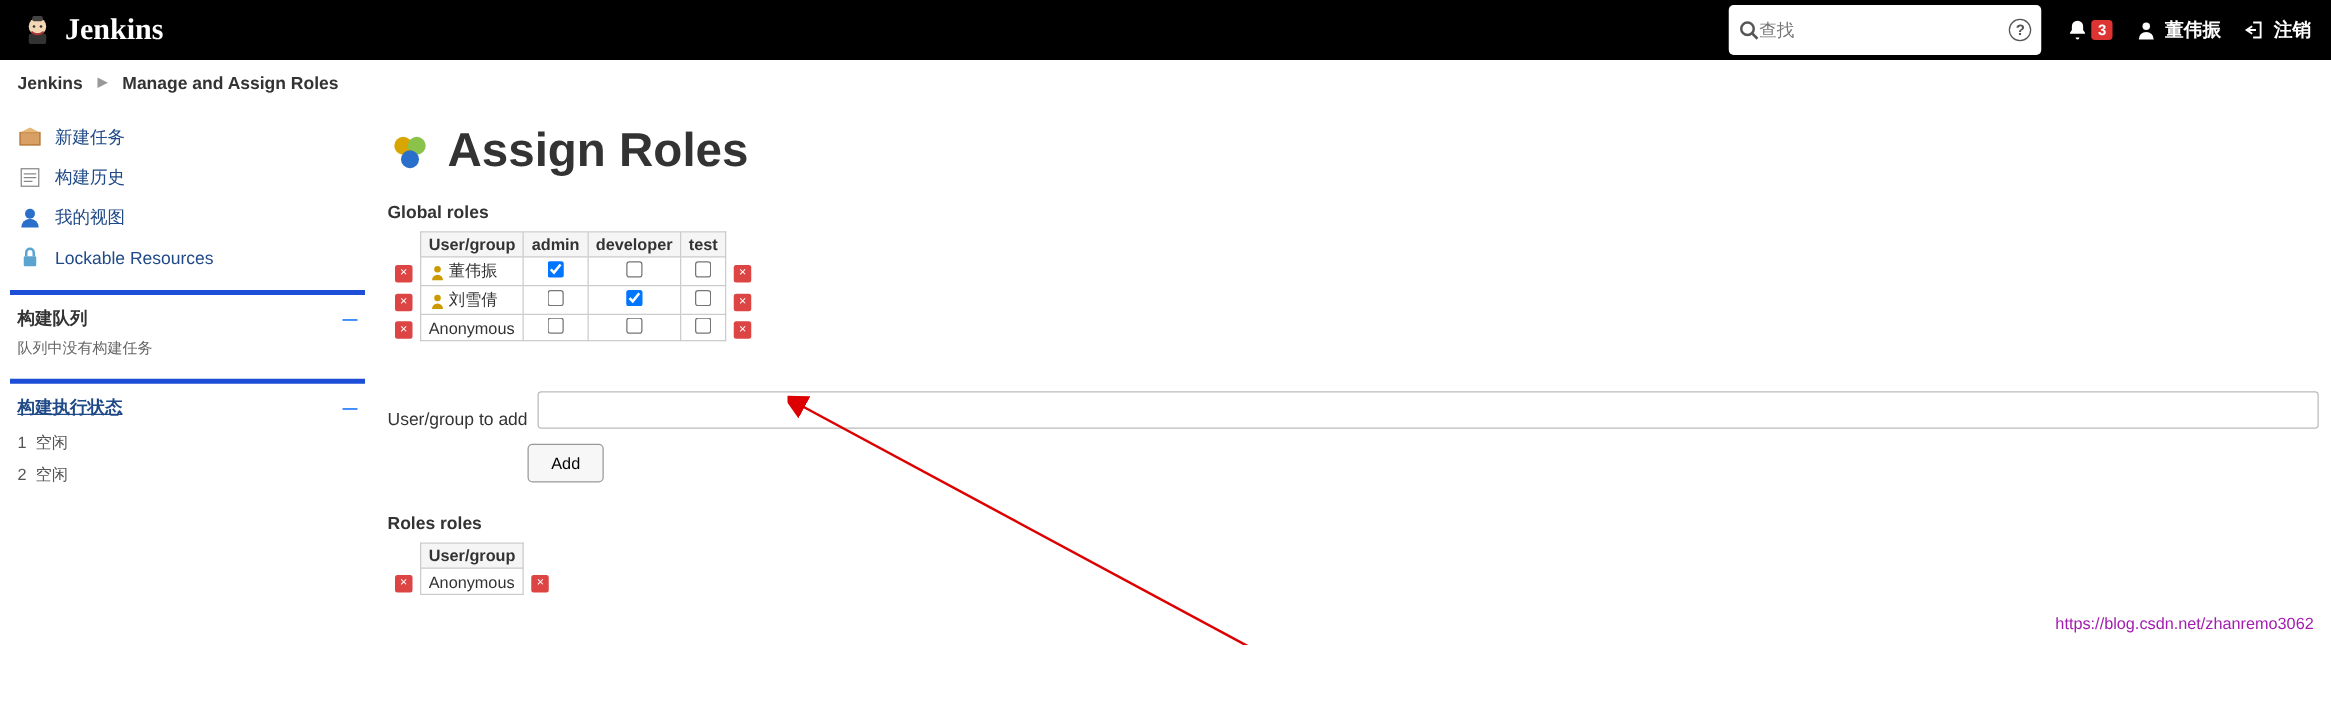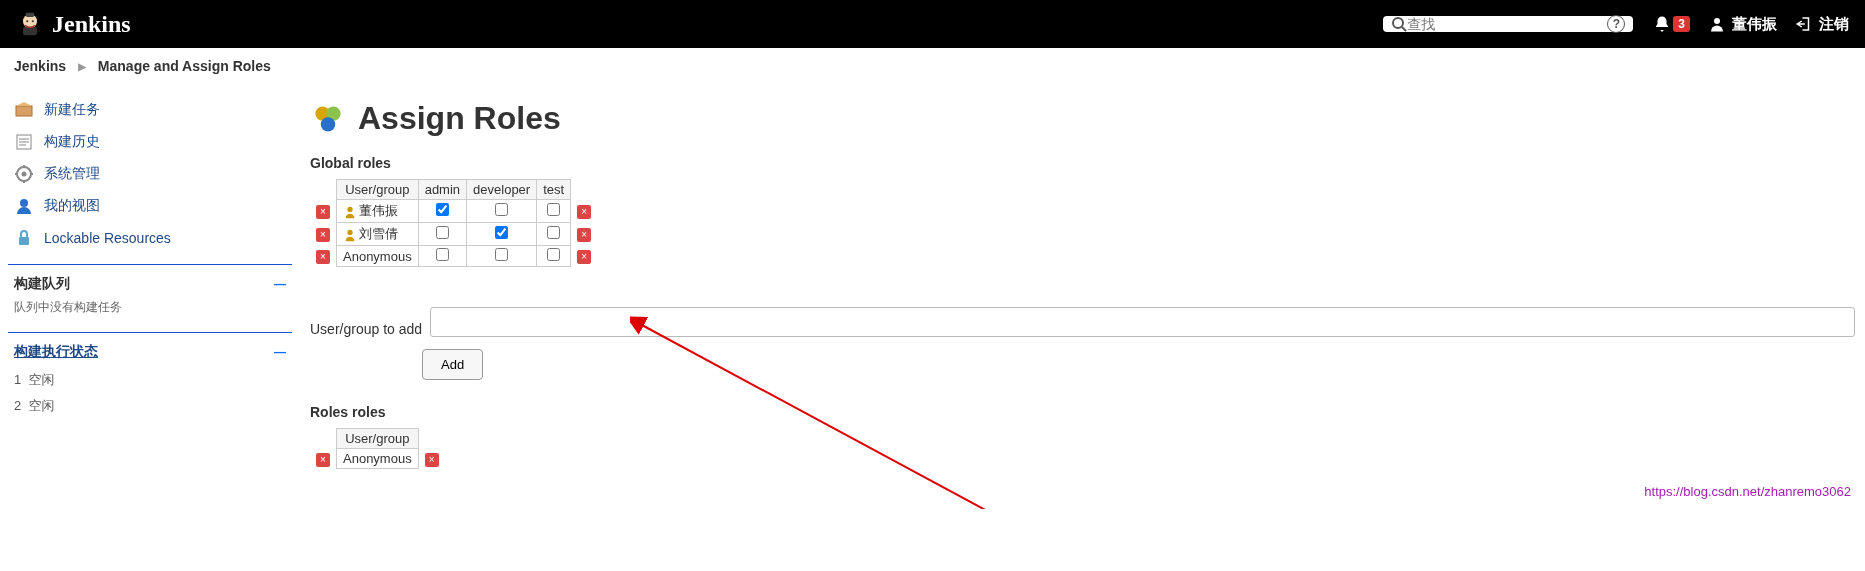--- a/index.html
+++ b/index.html
@@ -4,57 +4,57 @@
 <style>
 * { box-sizing: border-box; margin: 0; padding: 0; }
 body { font-family: Arial, "Helvetica Neue", Helvetica, sans-serif; font-size: 14px; color: #333; background: #fff; width: 1865px; }
 a { color: #204a87; text-decoration: none; }
 
 
 .header { background: #000; height: 48px; display: flex; align-items: center; padding: 0 16px; color: #fff; }
 .logo-area { display: flex; align-items: center; gap: 8px; font-family: Georgia, serif; font-size: 24px; font-weight: bold; }
 .jenkins-head { width: 28px; height: 28px; }
 .header-spacer { flex: 1; }
-.searchbox { display: flex; align-items: center; background: #fff; border-radius: 4px; height: 16px; width: 250px; padding: 0 8px; color: #777; }
+.searchbox { display: flex; align-items: center; background: #fff; border-radius: 4px; height: 40px; width: 250px; padding: 0 8px; color: #777; }
 .searchbox input { flex: 1; border: none; outline: none; font-size: 14px; }
 .searchbox .help { color: #555; font-weight: bold; border: 1px solid #555; border-radius: 50%; width: 18px; height: 18px; display: flex; align-items: center; justify-content: center; font-size: 12px; }
 .header-right { display: flex; align-items: center; gap: 18px; margin-left: 20px; font-size: 15px; }
 .bell-wrap { position: relative; display: flex; align-items: center; }
 .badge-red { background: #d33; color: #fff; padding: 1px 5px; border-radius: 3px; font-size: 12px; font-weight: bold; margin-left: 2px; }
 .user-wrap { display: flex; align-items: center; gap: 6px; font-weight: bold; }
 .logout-wrap { display: flex; align-items: center; gap: 6px; font-weight: bold; }
 
 
 .crumbs { display: flex; align-items: center; height: 36px; padding: 0 14px; font-weight: bold; border-bottom: 0; }
 .crumbs a { color: #333; }
 .crumb-sep { color: #999; margin: 0 12px; font-size: 10px; }
 
 
 .body-wrap { display: flex; }
 .side { width: 300px; padding: 10px 8px; }
 .side-item { display: flex; align-items: center; gap: 10px; padding: 6px 6px; color: #204a87; }
 .side-item .si-icon { width: 20px; height: 20px; display: flex; align-items: center; justify-content: center; }
 
-.side-panel { border-top: 1px solid #1d4ed8; margin-top: 10px; padding: 10px 6px 6px; }
+.side-panel { border-top: 4px solid #1d4ed8; margin-top: 10px; padding: 10px 6px 6px; }
 .side-panel-hd { display: flex; justify-content: space-between; align-items: center; font-weight: bold; margin-bottom: 6px; }
 .collapse-mark { color: #0d6efd; font-weight: bold; font-size: 12px; }
 .side-queue-empty { color: #666; font-size: 12px; }
 .exec-row { padding: 4px 0; font-size: 13px; color: #555; }
 .exec-title { text-decoration: underline; font-weight: bold; }
 
 
 .main { flex: 1; padding: 16px 10px 40px 10px; position: relative; }
-.page-title { display: flex; align-items: center; gap: 12px; font-size: 32px; font-weight: bold; margin-bottom: 18px; }
+.page-title { display: flex; align-items: center; gap: 12px; font-size: 38px; font-weight: bold; margin-bottom: 18px; }
 .title-ic { width: 36px; height: 36px; }
 
 .section-hdr { font-weight: bold; margin: 8px 0; font-size: 14px; }
 
 table.role-tbl { border-collapse: collapse; }
 table.role-tbl th, table.role-tbl td { border: 1px solid #ccc; padding: 2px 6px; text-align: center; font-size: 13px; }
-table.role-tbl th { background: #f5f5f5; font-weight: normal; }
+table.role-tbl th { background: #f5f5f5; font-weight: bold; }
 .ug-cell { text-align: left !important; }
 .ug-ic { width: 14px; height: 14px; vertical-align: middle; margin-right: 2px; }
 .del-sq { display: inline-block; width: 14px; height: 14px; background: #d44; color: #fff; font-size: 10px; line-height: 14px; text-align: center; border-radius: 2px; }
 
 .addrow { display: flex; align-items: flex-end; gap: 8px; margin-top: 40px; }
 .addrow label { font-size: 14px; }
 .addrow-input { flex: 1; height: 30px; border: 1px solid #bbb; border-radius: 3px; padding: 0 6px; }
 .addbtn-row { margin: 12px 0 24px 112px; }
 .addbtn { border: 1px solid #999; background: #f7f7f7; border-radius: 4px; padding: 7px 18px; font-size: 13px; cursor: pointer; }
 
@@ -136,35 +136,20 @@
             <line x1="5" y1="7" x2="15" y2="7" stroke="#888"></line>
             <line x1="5" y1="10" x2="15" y2="10" stroke="#888"></line>
             <line x1="5" y1="13" x2="12" y2="13" stroke="#888"></line>
           </svg>
         </span>
       <span>构建历史</span>
     </a>
     <a class="side-item">
       <span class="si-icon">
           <svg width="20" height="20" viewBox="0 0 20 20">
-            <circle cx="10" cy="10" r="7" fill="none" stroke="#888" stroke-width="2"></circle>
-            <circle cx="10" cy="10" r="2.5" fill="#888"></circle>
-            <g stroke="#888" stroke-width="2">
-              <line x1="10" y1="1" x2="10" y2="4"></line>
-              <line x1="10" y1="16" x2="10" y2="19"></line>
-              <line x1="1" y1="10" x2="4" y2="10"></line>
-              <line x1="16" y1="10" x2="19" y2="10"></line>
-            </g>
-          </svg>
-        </span>
-      <span>系统管理</span>
-    </a>
-    <a class="side-item">
-      <span class="si-icon">
-          <svg width="20" height="20" viewBox="0 0 20 20">
             <circle cx="10" cy="7" r="4" fill="#2a6fc9"></circle>
             <path d="M3 18a7 7 0 0114 0" fill="#2a6fc9"></path>
           </svg>
         </span>
       <span>我的视图</span>
     </a>
     <a class="side-item">
       <span class="si-icon">
           <svg width="20" height="20" viewBox="0 0 20 20">
             <rect x="5" y="9" width="10" height="8" rx="1" fill="#5ba4cf"></rect>

